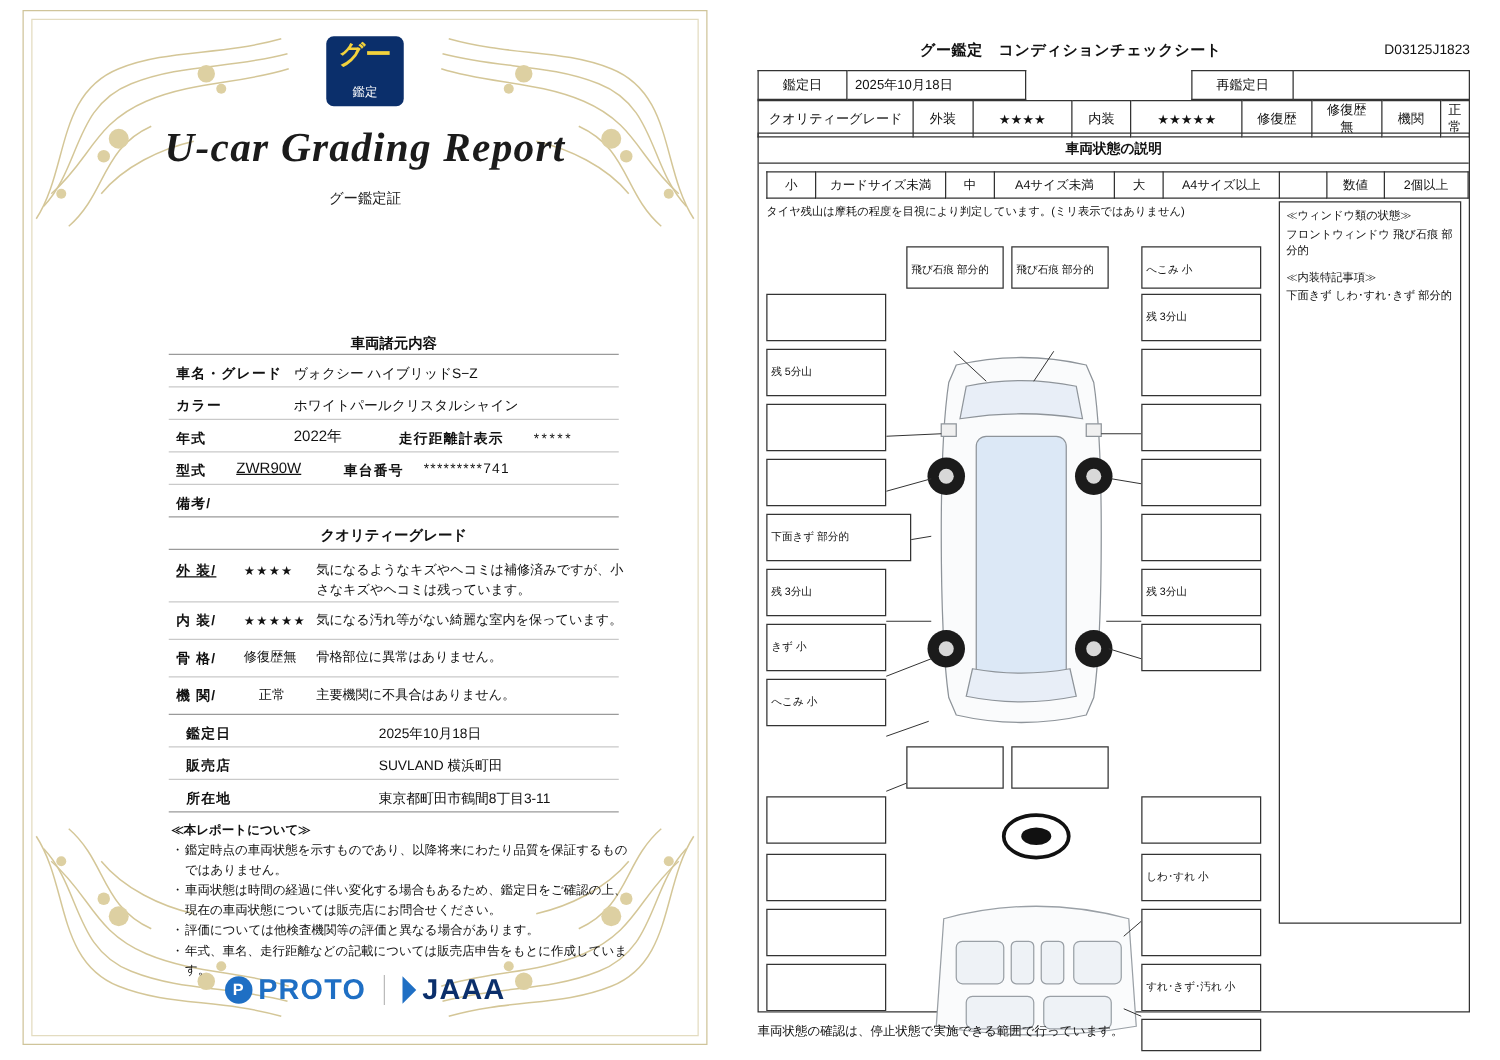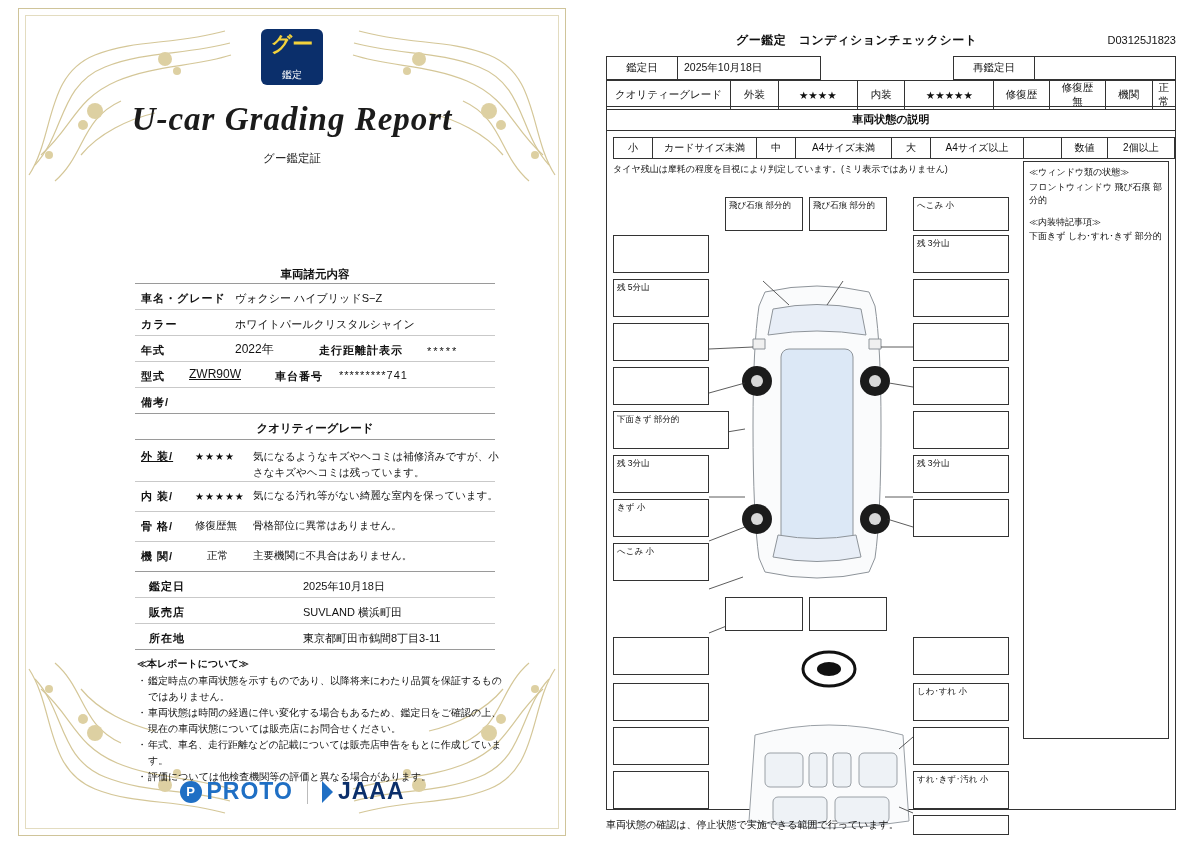--- a/index.html
+++ b/index.html
@@ -117,21 +117,21 @@
 
   .tirenote{position:absolute;left:6px;top:56px;width:420px;font-size:9px;line-height:1.45;}
 
   .sidebox{
     position:absolute;right:6px;top:54px;width:146px;height:578px;border:1px solid #333;box-sizing:border-box;
     font-size:9px;padding:4px 5px;line-height:1.5;
   }
 
   .diagram{position:absolute;left:6px;top:90px;width:404px;height:640px;}
 
-  .cell{position:absolute;border:1px solid #333;background:#fff;box-sizing:border-box;font-size:8.5px;padding:2px 3px;color:#111;}
+  .cell{position:absolute;border:1px solid #333;background:#fff;box-sizing:border-box;font-size:8.5px;padding:12px 3px;color:#111;}
 
   .footnote{position:absolute;left:0;bottom:-16px;font-size:10px;}
 </style>
 </head>
 <body>
 
 <div class="page">
 
   <div class="cert">
     <div class="cert-inner"></div>
@@ -267,22 +267,22 @@
     <div class="rule light" style="top:614px;"></div>
     <div class="lbl" style="left:130px;top:622px;">所在地</div>
     <div class="val" style="left:284px;top:622px;">東京都町田市鶴間8丁目3-11</div>
     <div class="rule" style="top:640px;"></div>
 
     <div class="note-head" style="top:648px;">≪本レポートについて≫</div>
     <div class="notes" style="top:664px;">
       <ul>
         <li>鑑定時点の車両状態を示すものであり、以降将来にわたり品質を保証するものではありません。</li>
         <li>車両状態は時間の経過に伴い変化する場合もあるため、鑑定日をご確認の上、現在の車両状態については販売店にお問合せください。</li>
+        <li>評価については他検査機関等の評価と異なる場合があります。</li>
         <li>年式、車名、走行距離などの記載については販売店申告をもとに作成しています。</li>
-        <li>評価については他検査機関等の評価と異なる場合があります。</li>
       </ul>
     </div>
 
     <div class="brandrow">
       <div class="proto">
         <div class="pmark">P</div>
         <div class="ptext">PROTO</div>
       </div>
       <div class="divider-v"></div>
       <div class="jaaa">

